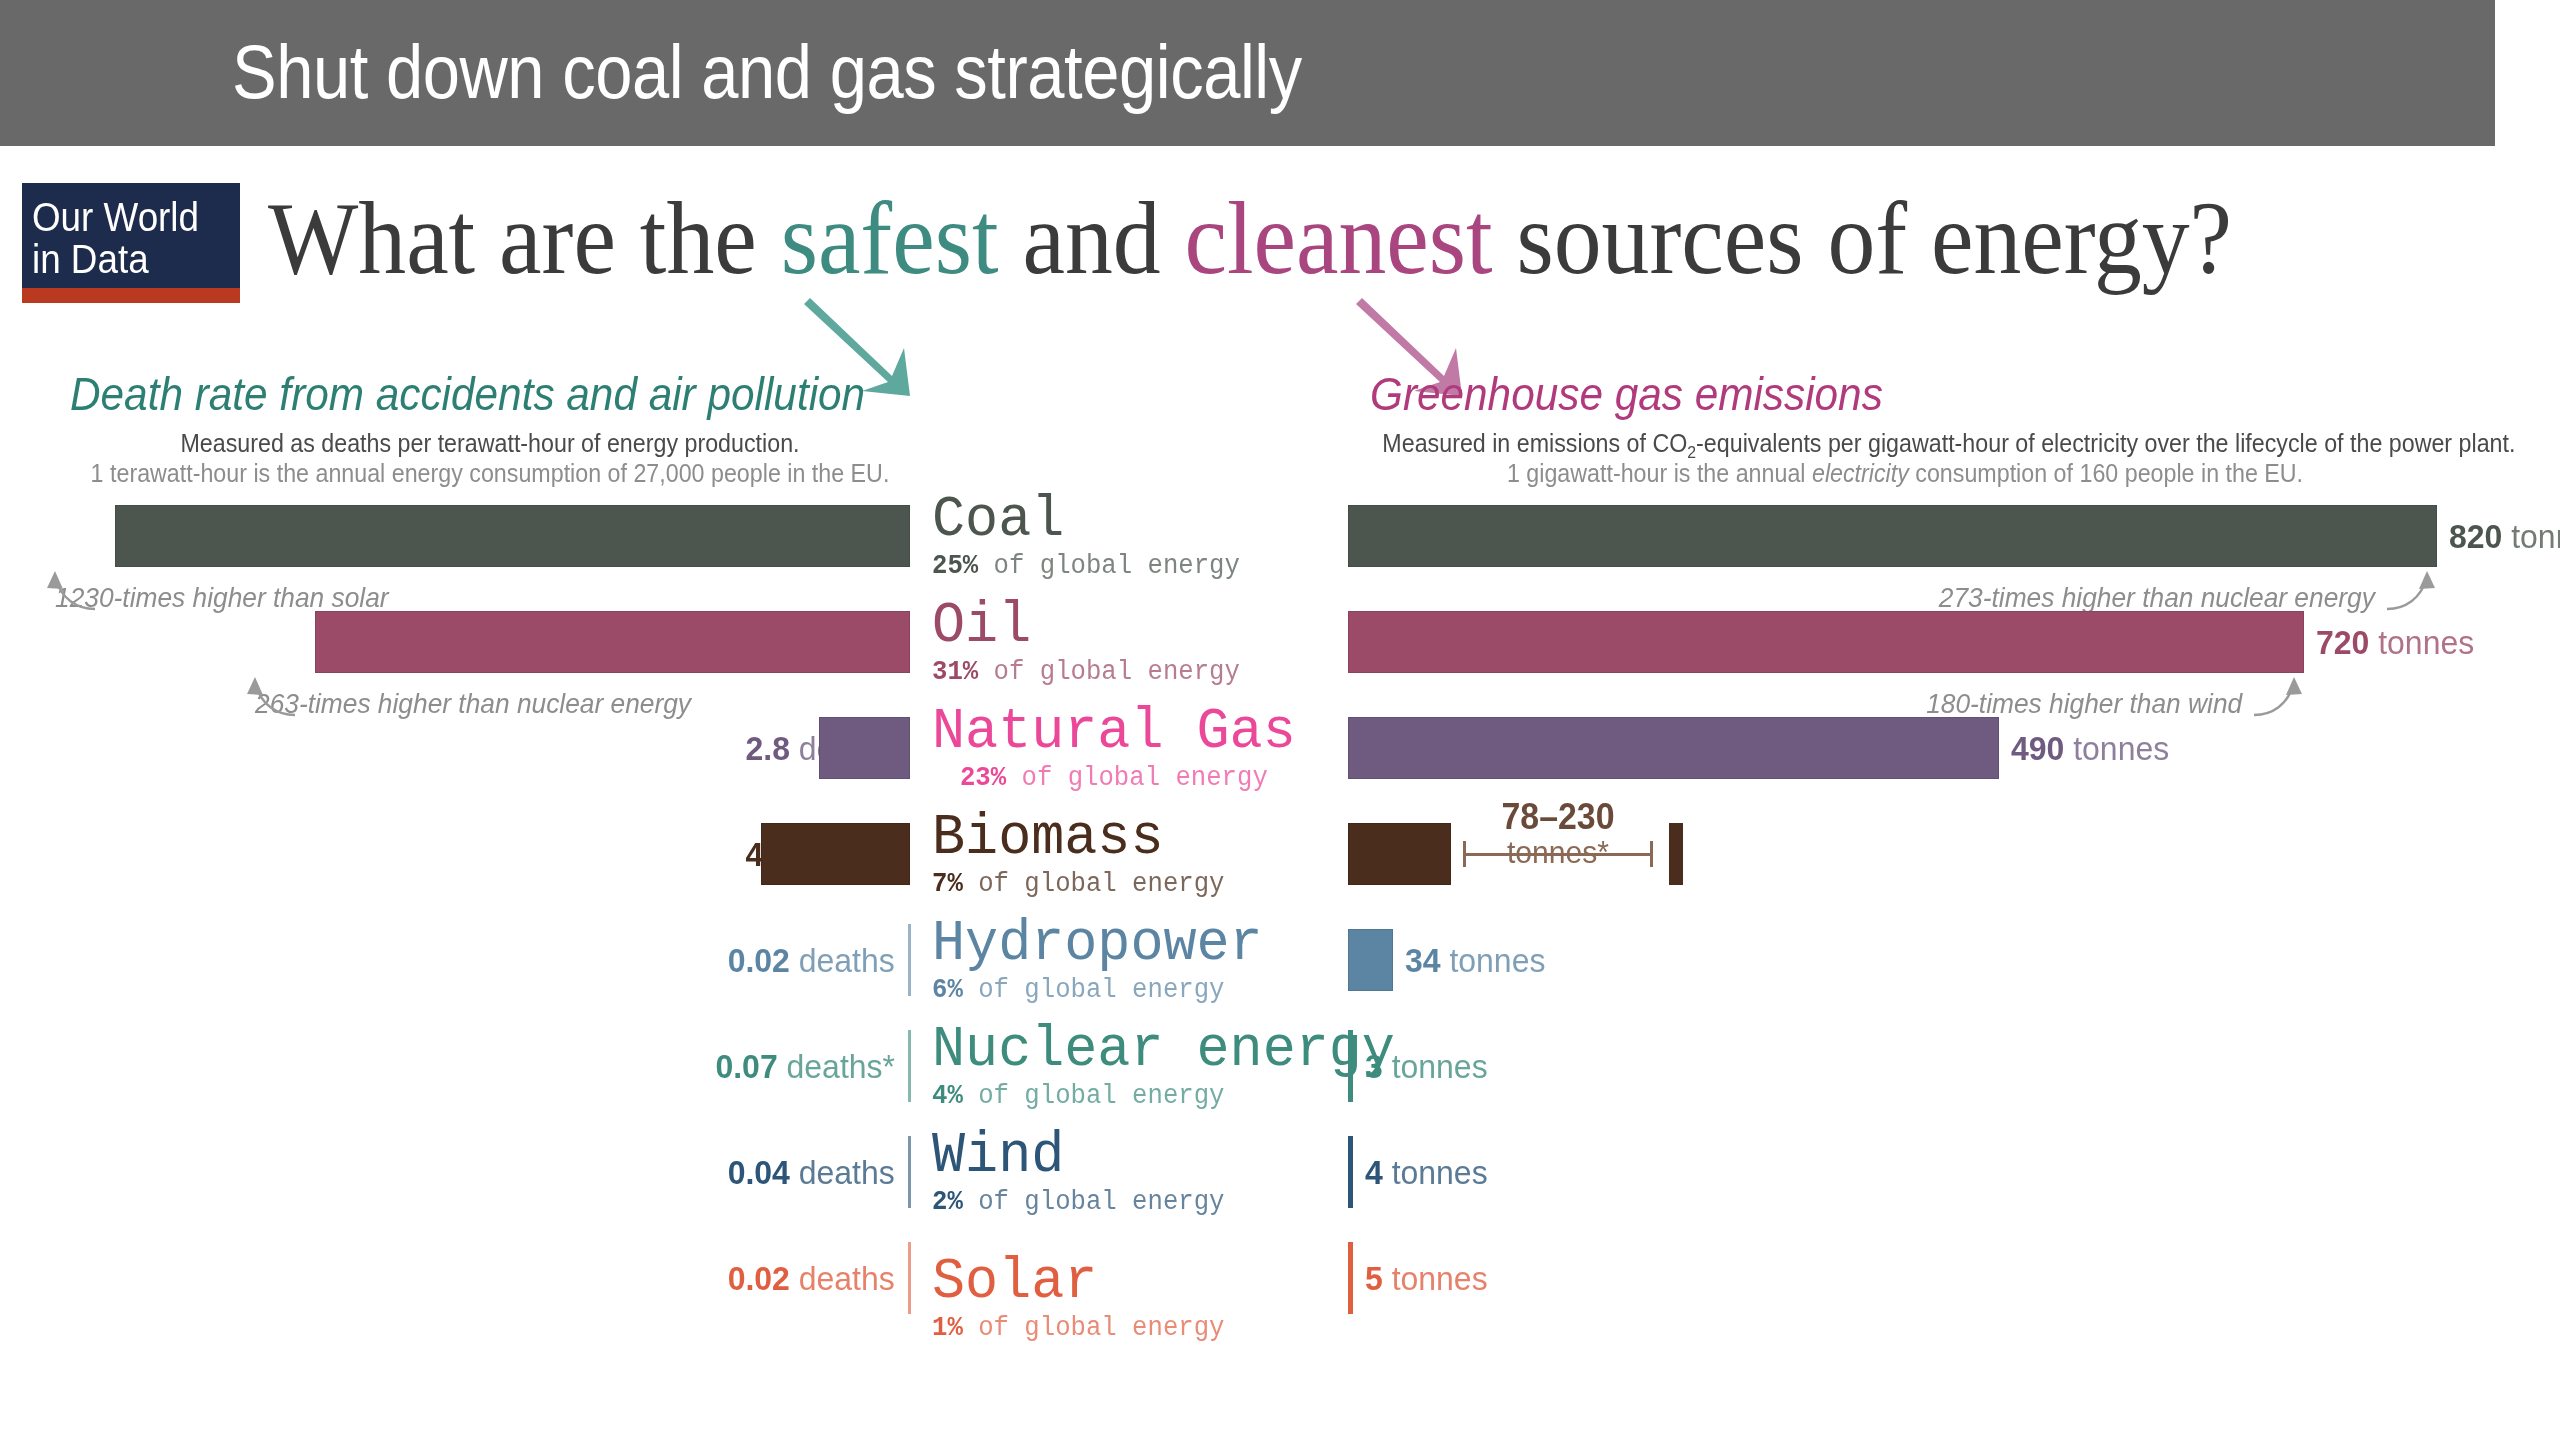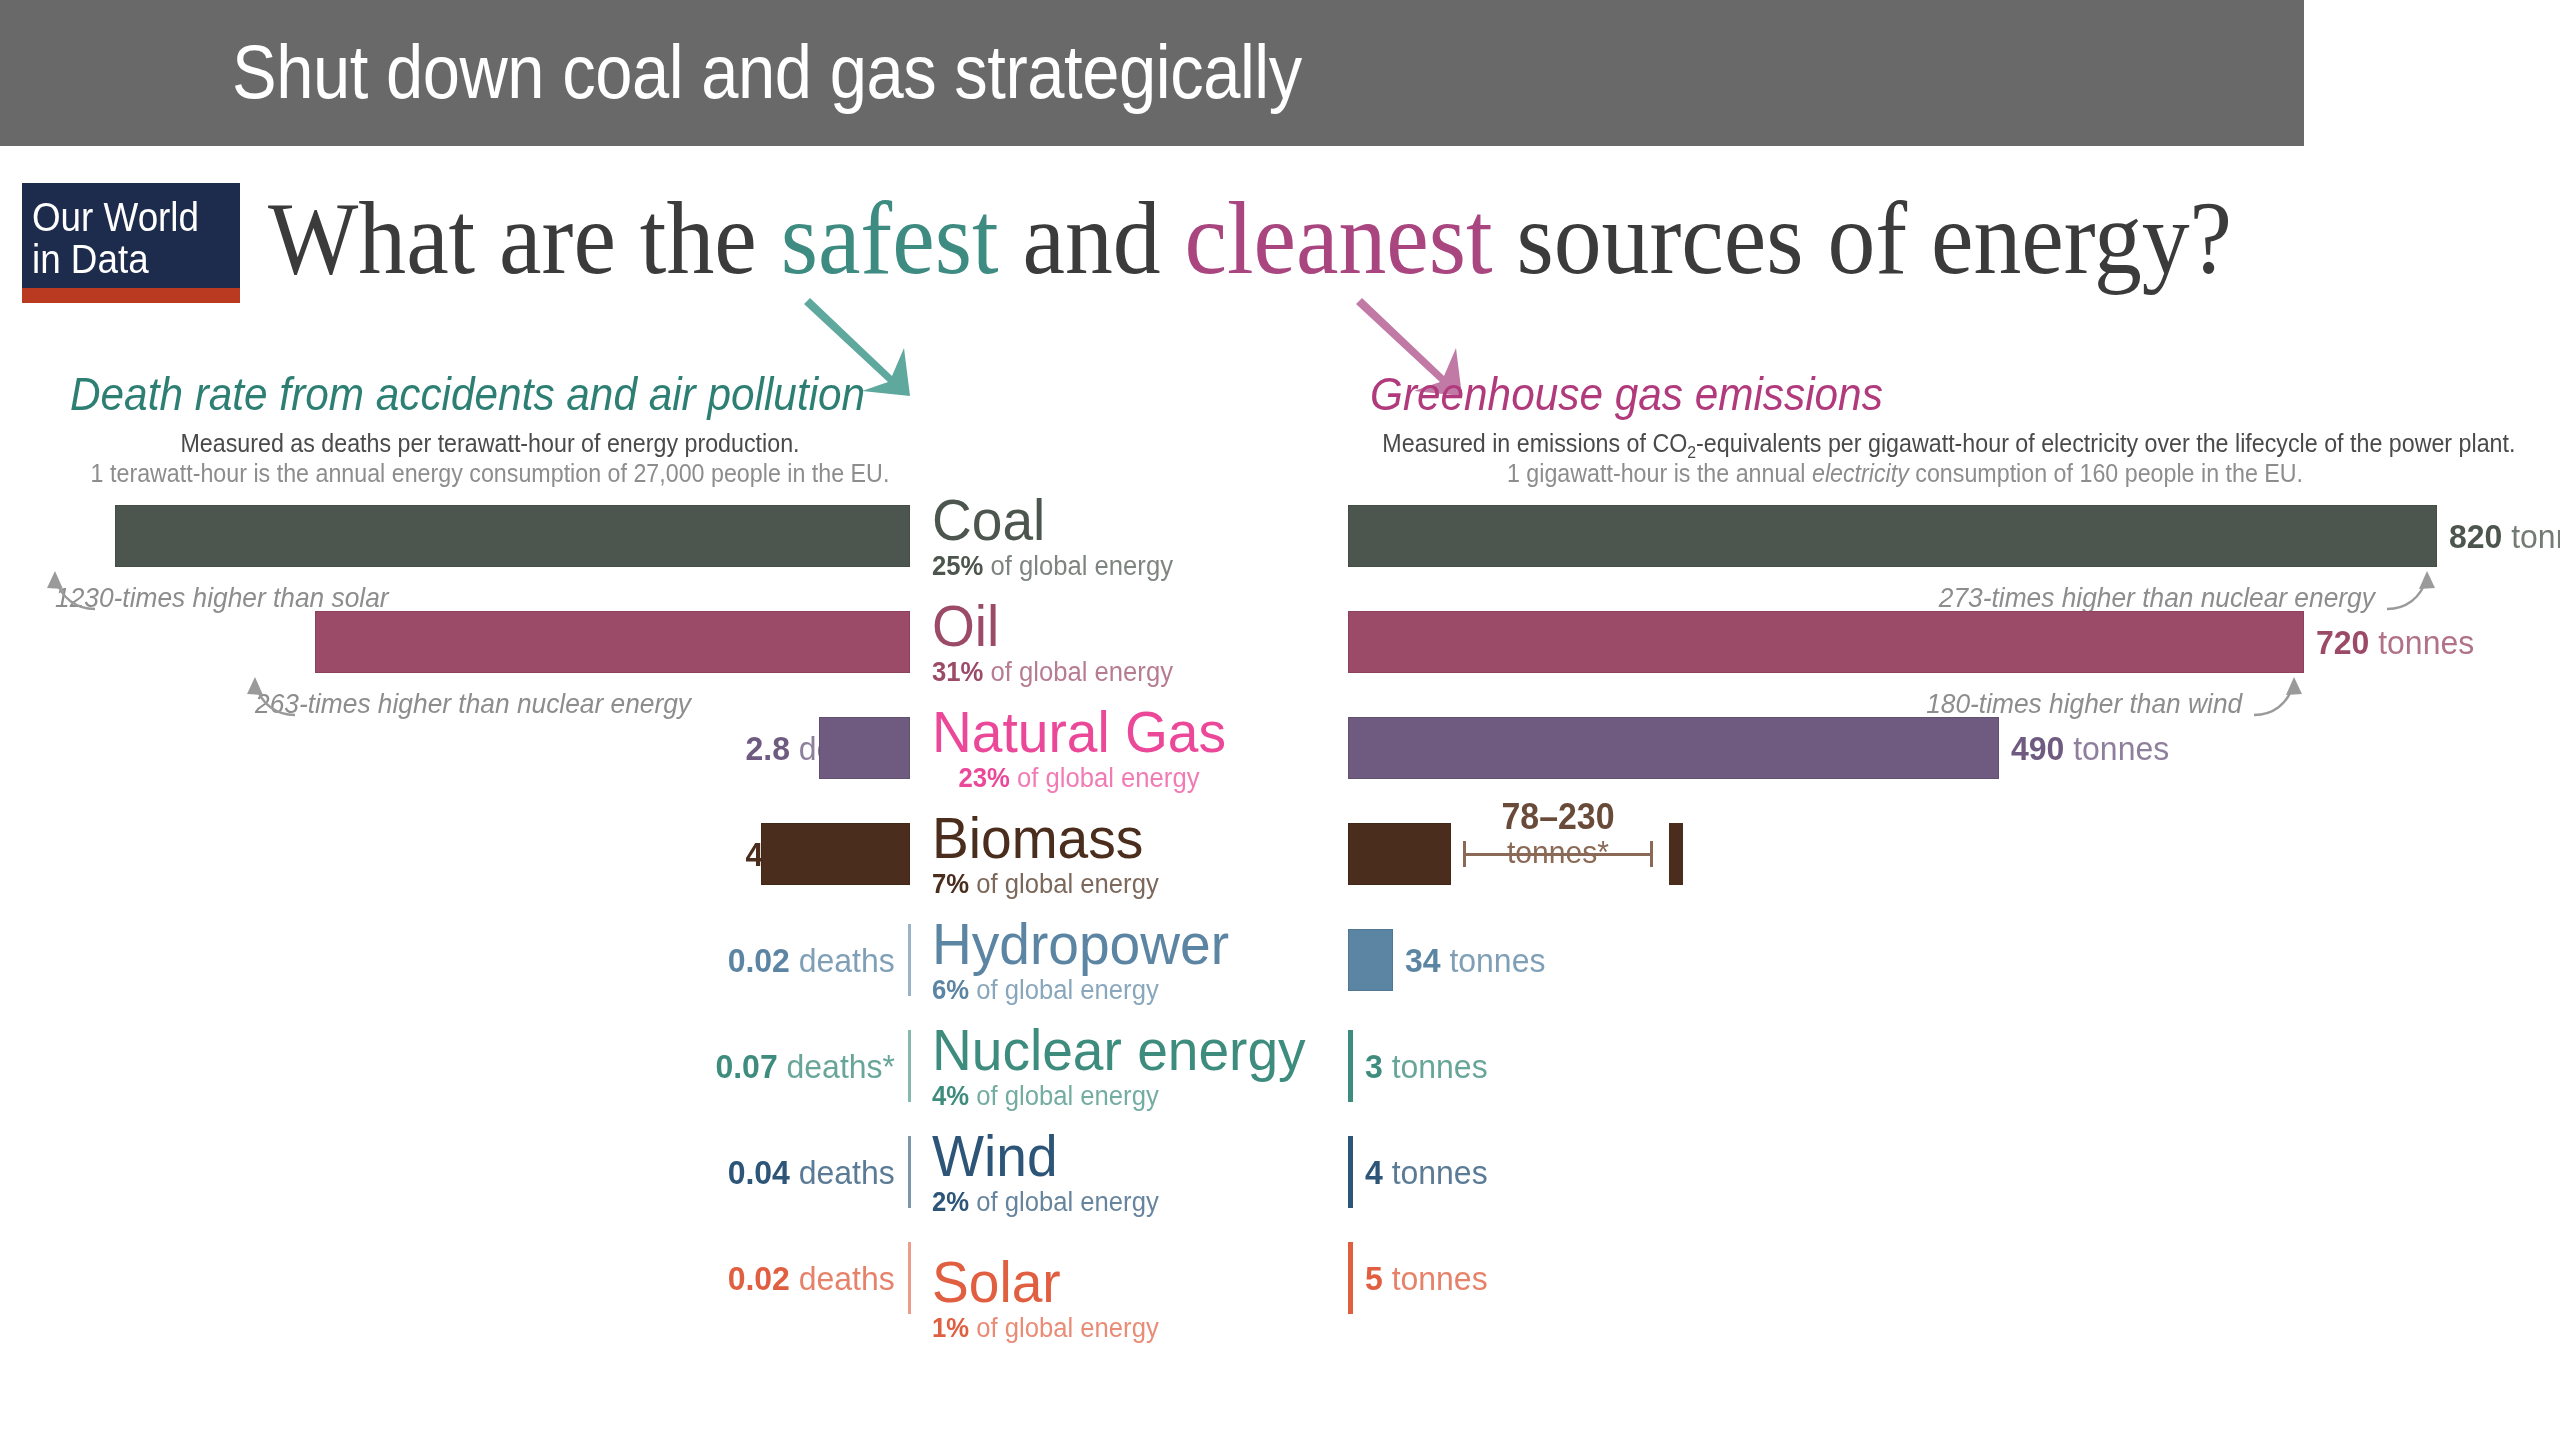--- a/index.html
+++ b/index.html
@@ -6,21 +6,21 @@
   html, body {
     width: 2560px; height: 1436px;
     background: #ffffff;
     font-family: "Liberation Sans", sans-serif;
     overflow: hidden;
   }
   #slide { position: relative; width: 2560px; height: 1436px; background:#fff; }
 
   
   .banner {
-    position: absolute; left: 0; top: 0; width: 2304px; height: 146px;
+    position: absolute; left: 0; top: 0; width: 2495px; height: 146px;
     background: #696969;
   }
   .banner-title {
     position: absolute; left: 232px; top: 24px;
     font-family: "Liberation Sans Narrow", "Liberation Sans", sans-serif;
     font-size: 76px; line-height: 96px; color: #ffffff;
     letter-spacing: -0.5px; white-space: nowrap;
     transform: scaleX(0.88); transform-origin: left center;
   }
 
@@ -90,21 +90,21 @@
     height: 62px; border: 1px solid rgba(0,0,0,.10);
   }
   .left-tick {
     position: absolute; left: 908px; width: 3px; height: 72px;
     opacity: .62;
   }
 
   
   .src {
     position: absolute; left: 932px;
-    font-family: Liberation Sans, sans-serif;
+    font-family: Liberation Mono, monospace;
     white-space: nowrap;
   }
   .src-name {
     font-size: 58px; line-height: 56px;
     transform: scaleX(0.95); transform-origin: left top;
   }
   .src-share {
     font-size: 27px; line-height: 32px; margin-top: 2px;
     transform: scaleX(0.95); transform-origin: left top;
   }

